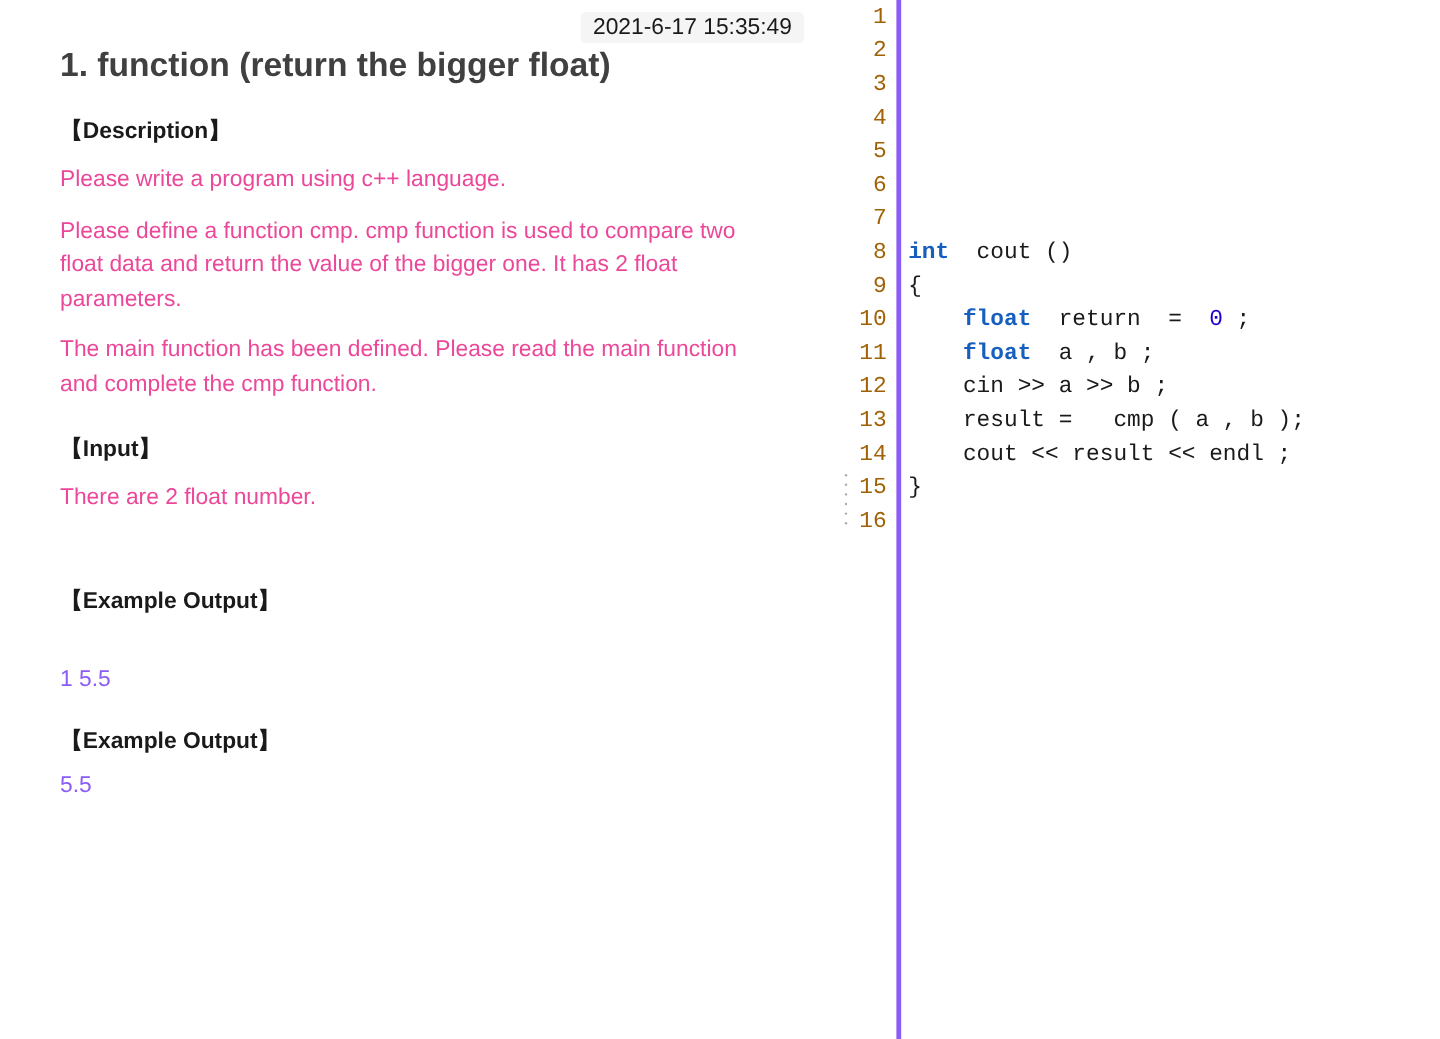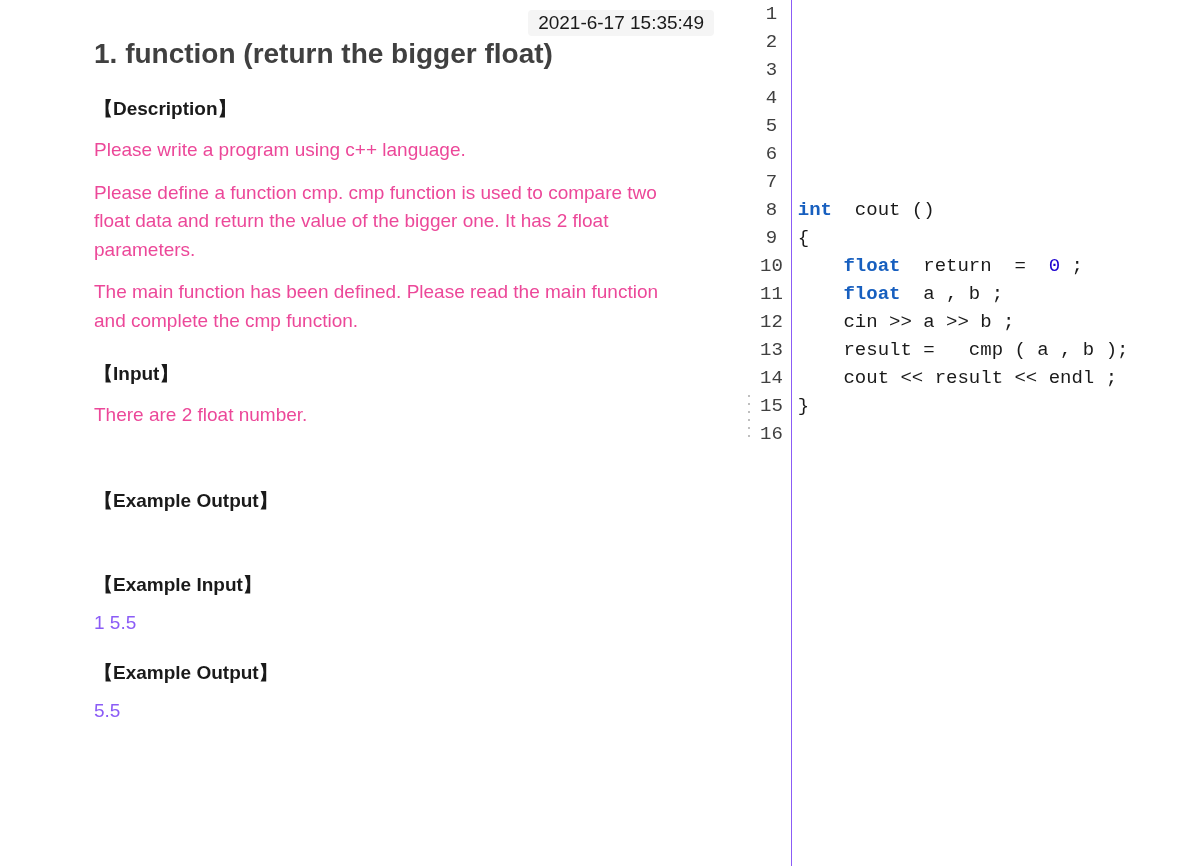--- a/index.html
+++ b/index.html
@@ -12,21 +12,20 @@
       background: #fff;
       width: 1200px;
       height: 866px;
       display: flex;
       overflow: hidden;
     }
     .left-panel {
       width: 700px;
       padding: 10px 50px 32px 50px;
       position: relative;
-      margin-left: 44px;
     }
     .timestamp {
       position: absolute;
       top: 10px;
       right: 30px;
       font-size: 19px;
       color: #1a1a1a;
       background: #f5f5f5;
       padding: 2px 10px;
       border-radius: 4px;
@@ -80,25 +79,25 @@
     }
     .right-panel {
       flex: 1;
       display: flex;
       font-family: "SF Mono", Menlo, Monaco, Consolas, "Courier New", monospace;
       font-size: 19px;
       line-height: 28px;
       padding-top: 0;
     }
     .gutter {
-      color: #404040;
-      text-align: center;
+      color: #a16207;
+      text-align: right;
       padding-right: 8px;
       padding-left: 6px;
-      border-right: 1px solid #8b5cf6;
+      border-right: 4px solid #8b5cf6;
       user-select: none;
       white-space: pre;
       min-width: 34px;
     }
     .code-area {
       padding-left: 6px;
       white-space: pre;
       color: #1a1a1a;
     }
     .kw-type { color: #175fbf; font-weight: bold; }
@@ -116,21 +115,20 @@
   <p class="body-text">Please define a function cmp. cmp function is used to compare two float data and return the value of the bigger one. It has 2 float parameters.</p>
   <p class="body-text">The main function has been defined. Please read the main function and complete the cmp function.</p>
 
   <div class="section-header">【Input】</div>
   <p class="body-text">There are 2 float number.</p>
 
   <br>
   <div class="section-header">【Example Output】</div>
 
   <br>
-  <div class="section-header">【Example Input】</div>
   <p class="value-text">1 5.5</p>
 
   <div class="section-header">【Example Output】</div>
   <p class="value-text">5.5</p>
 </div>
 
 <div class="divider-handle">
   <div class="dots">
     <div class="dot"></div>
     <div class="dot"></div>

